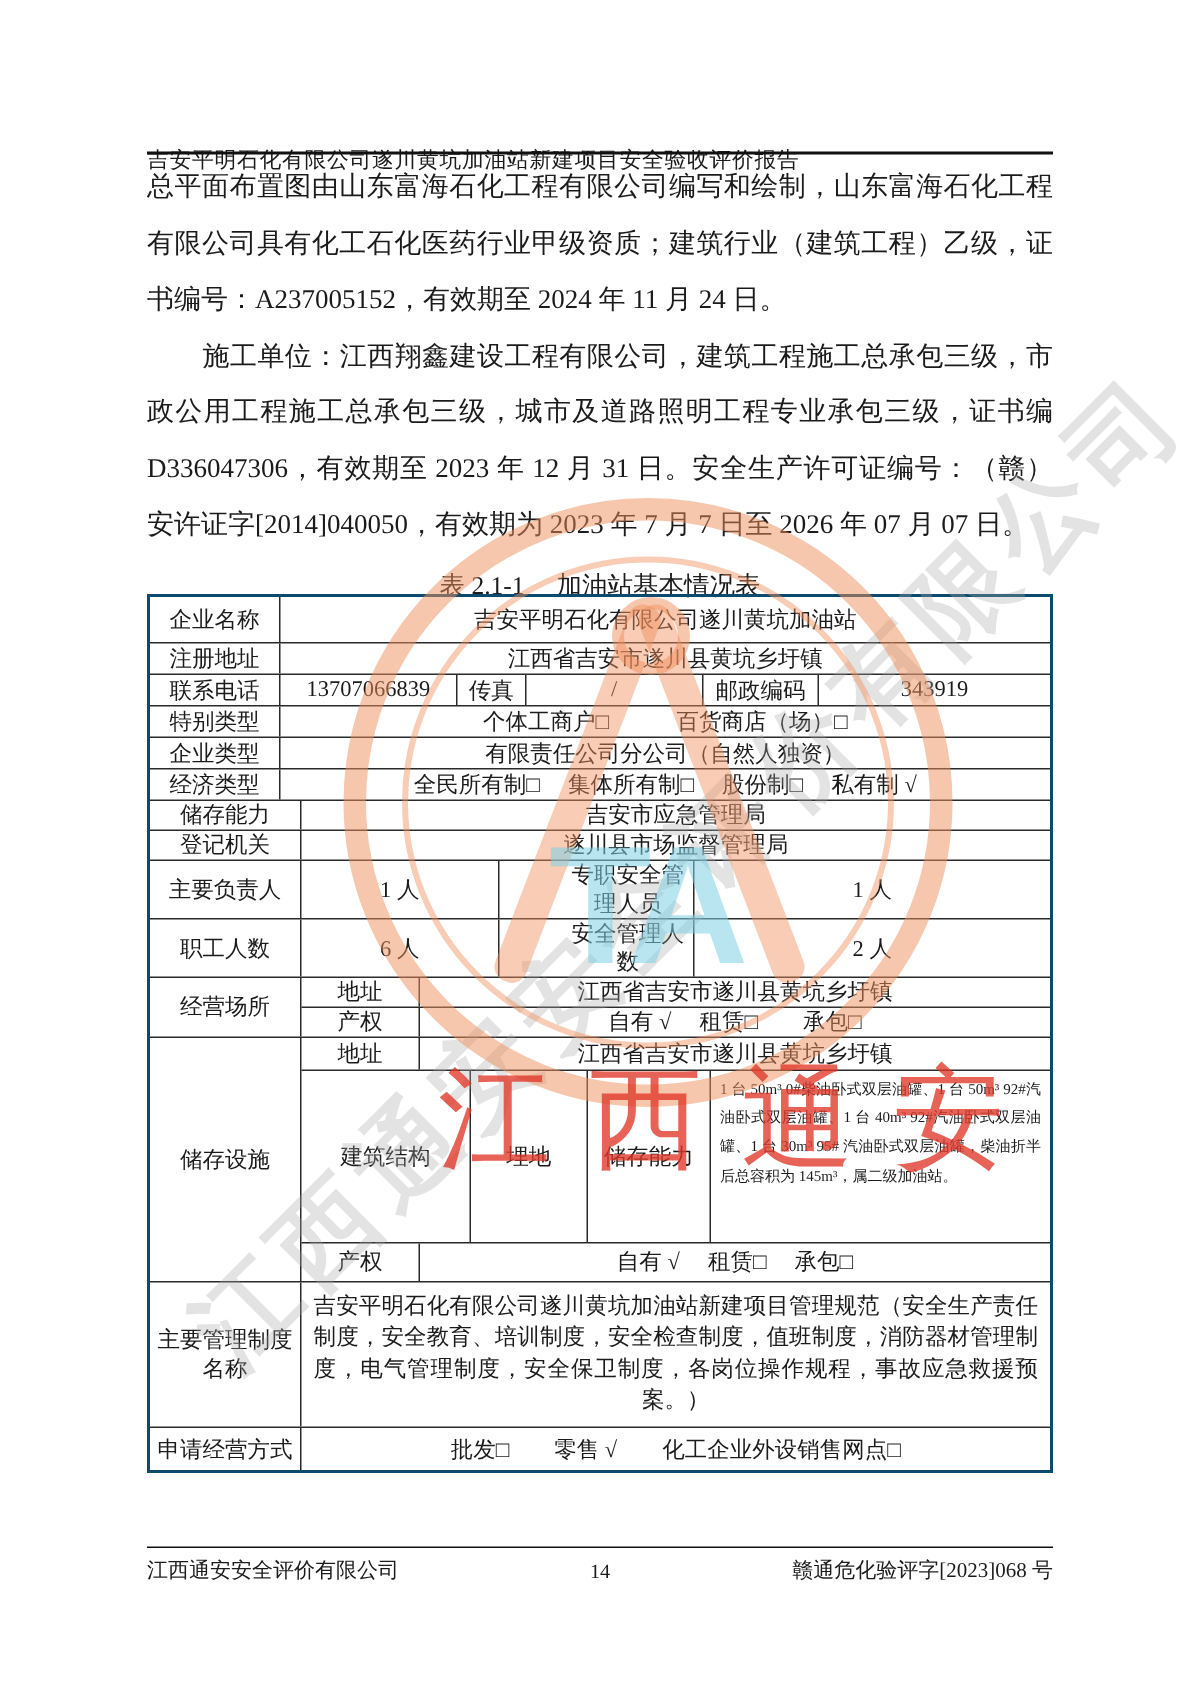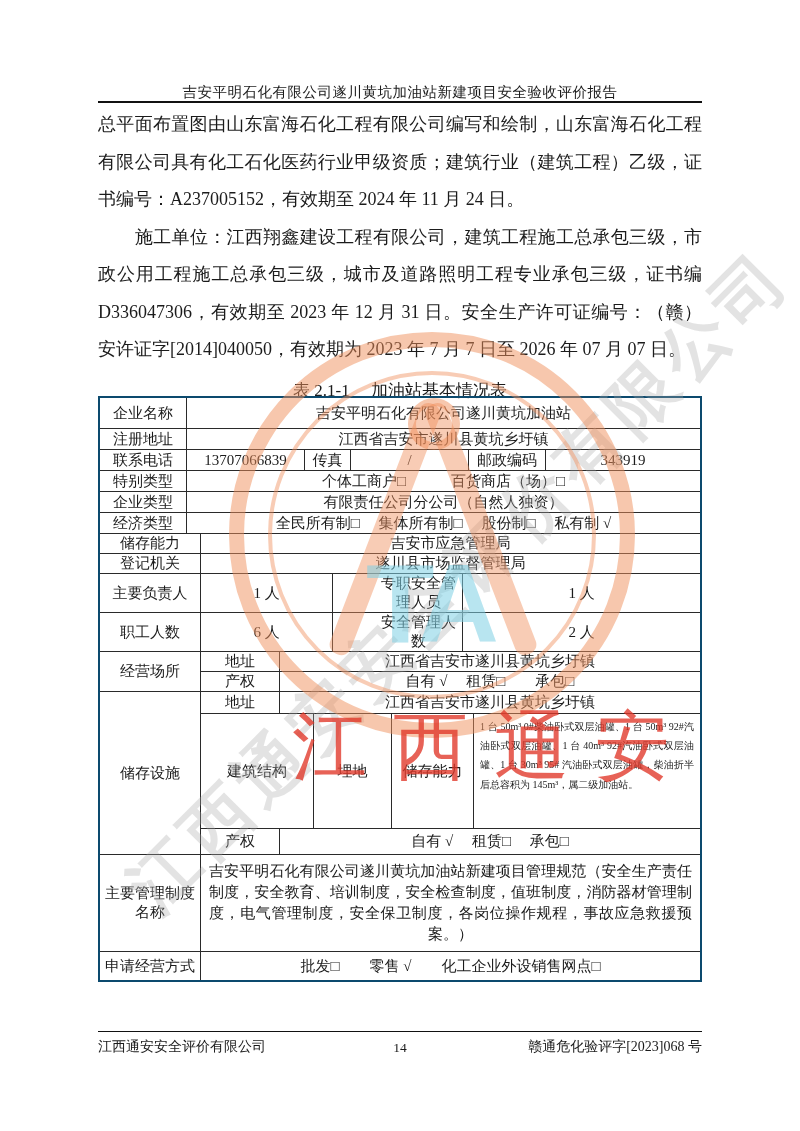--- a/index.html
+++ b/index.html
@@ -1,19 +1,19 @@
 <!DOCTYPE html>
 <html><head>
 <meta charset="utf-8">
 <style>
   html,body{margin:0;padding:0;background:#fff;}
   .page{position:relative;width:800px;height:1131px;background:#ffffff;overflow:hidden;
         font-family:"Liberation Serif","DejaVu Serif",serif;color:#1b1b1b;}
   .content{position:absolute;left:98px;top:0;width:604px;z-index:2;}
-  .hdr{position:absolute;top:83px;width:100%;text-align:center;font-size:14.5px;letter-spacing:0.5px;}
+  .hdr{position:absolute;top:97px;width:100%;font-size:14.5px;letter-spacing:0.5px;}
   .hdr-rule{position:absolute;top:101px;width:100%;border-top:2.5px solid #111;}
   .body-block{position:absolute;top:106px;width:100%;}
   .bline{height:37.5px;line-height:37.5px;font-size:18px;text-align:justify;overflow:hidden;white-space:normal;}
   .bline.j{text-align-last:justify;}
   .bline.ind{text-indent:37px;}
   .tbl-title{position:absolute;top:364px;width:100%;text-align:center;font-size:17px;white-space:pre;margin-top:15px;}
   .tbl{position:absolute;top:396px;width:604px;box-sizing:border-box;border:2px solid #0c4a6e;font-size:15px;}
   .trow{display:flex;align-items:stretch;}
   .trow + .trow{border-top:1px solid #2a2a2a;}
   .c{display:flex;align-items:center;justify-content:center;text-align:center;

